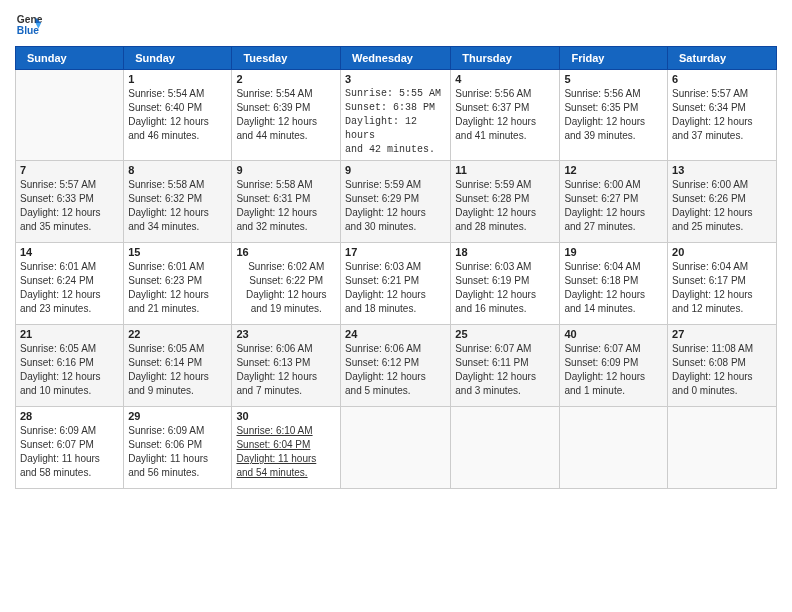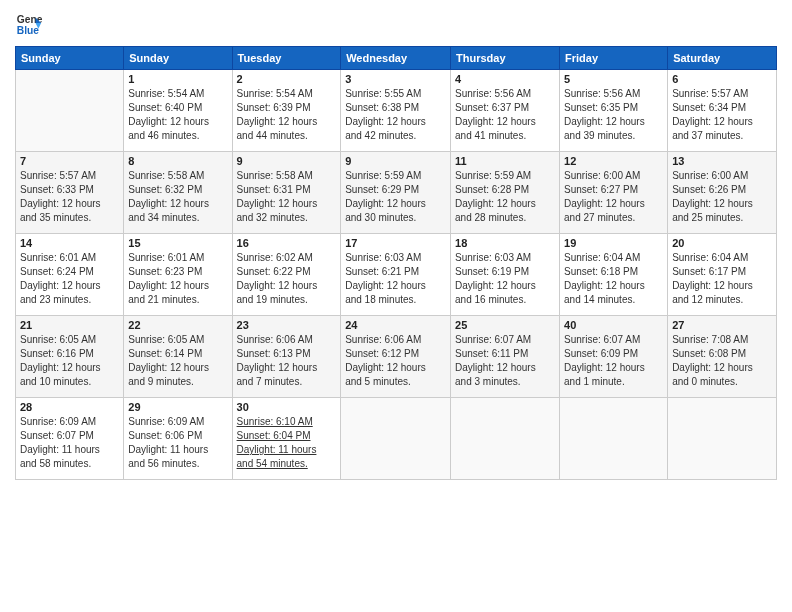--- a/index.html
+++ b/index.html
@@ -44,21 +44,21 @@
     }
     .calendar {
       width: 100%;
       border-collapse: collapse;
       font-size: 10px;
     }
     .calendar th {
       background-color: #1565c0;
       color: #fff;
       text-align: left;
-      padding: 5px 5px;
+      padding: 5px 11px;
       font-size: 11px;
       border: 1px solid #0d47a1;
     }
     .calendar td {
       border: 1px solid #ccc;
       vertical-align: top;
       padding: 3px 4px;
       height: 82px;
       width: 113px;
       background: #fff;
@@ -124,21 +124,21 @@
           </td>
           <td>
             <div class="day-num">2</div>
             <div class="day-info" style="white-space: pre-line;">Sunrise: 5:54 AM
 Sunset: 6:39 PM
 Daylight: 12 hours
 and 44 minutes.</div>
           </td>
           <td>
             <div class="day-num">3</div>
-            <div class="day-info" style="white-space: pre-line;">Sunrise: 5:55 AM
+            <div class="day-info" style="white-space: pre-line; font-family: Liberation Mono, monospace;">Sunrise: 5:55 AM
 Sunset: 6:38 PM
 Daylight: 12 hours
 and 42 minutes.</div>
           </td>
           <td>
             <div class="day-num">4</div>
             <div class="day-info" style="white-space: pre-line;">Sunrise: 5:56 AM
 Sunset: 6:37 PM
 Daylight: 12 hours
 and 41 minutes.</div>
@@ -219,21 +219,21 @@
           </td>
           <td>
             <div class="day-num">15</div>
             <div class="day-info" style="white-space: pre-line;">Sunrise: 6:01 AM
 Sunset: 6:23 PM
 Daylight: 12 hours
 and 21 minutes.</div>
           </td>
           <td>
             <div class="day-num">16</div>
-            <div class="day-info" style="white-space: pre-line;">Sunrise: 6:02 AM
+            <div class="day-info" style="white-space: pre-line; text-align: center;">Sunrise: 6:02 AM
 Sunset: 6:22 PM
 Daylight: 12 hours
 and 19 minutes.</div>
           </td>
           <td>
             <div class="day-num">17</div>
             <div class="day-info" style="white-space: pre-line;">Sunrise: 6:03 AM
 Sunset: 6:21 PM
 Daylight: 12 hours
 and 18 minutes.</div>
@@ -298,21 +298,21 @@
           </td>
           <td>
             <div class="day-num">40</div>
             <div class="day-info" style="white-space: pre-line;">Sunrise: 6:07 AM
 Sunset: 6:09 PM
 Daylight: 12 hours
 and 1 minute.</div>
           </td>
           <td>
             <div class="day-num">27</div>
-            <div class="day-info" style="white-space: pre-line;">Sunrise: 7:08 AM
+            <div class="day-info" style="white-space: pre-line;">Sunrise: 11:08 AM
 Sunset: 6:08 PM
 Daylight: 12 hours
 and 0 minutes.</div>
           </td>
         </tr>
         <tr>
           <td>
             <div class="day-num">28</div>
             <div class="day-info" style="white-space: pre-line;">Sunrise: 6:09 AM
 Sunset: 6:07 PM

